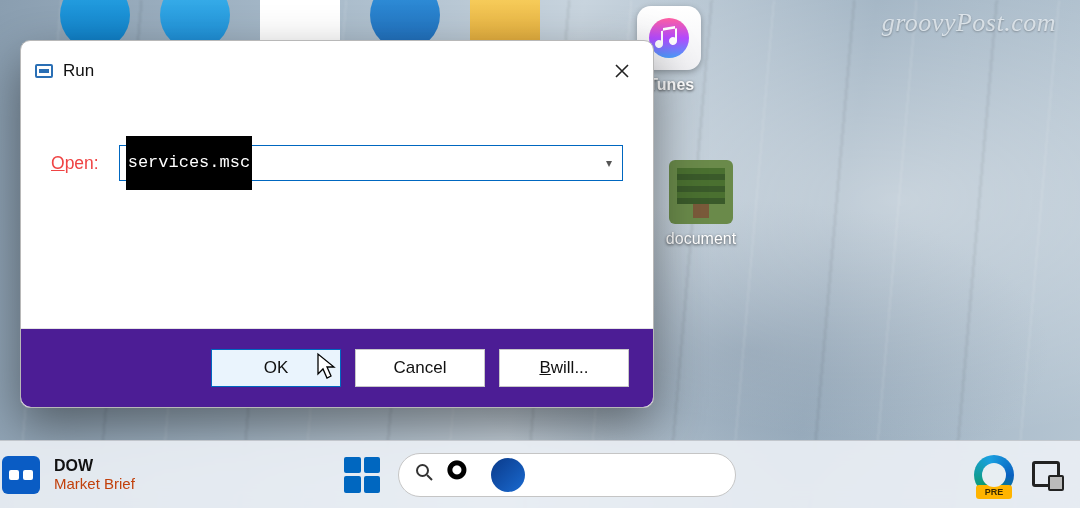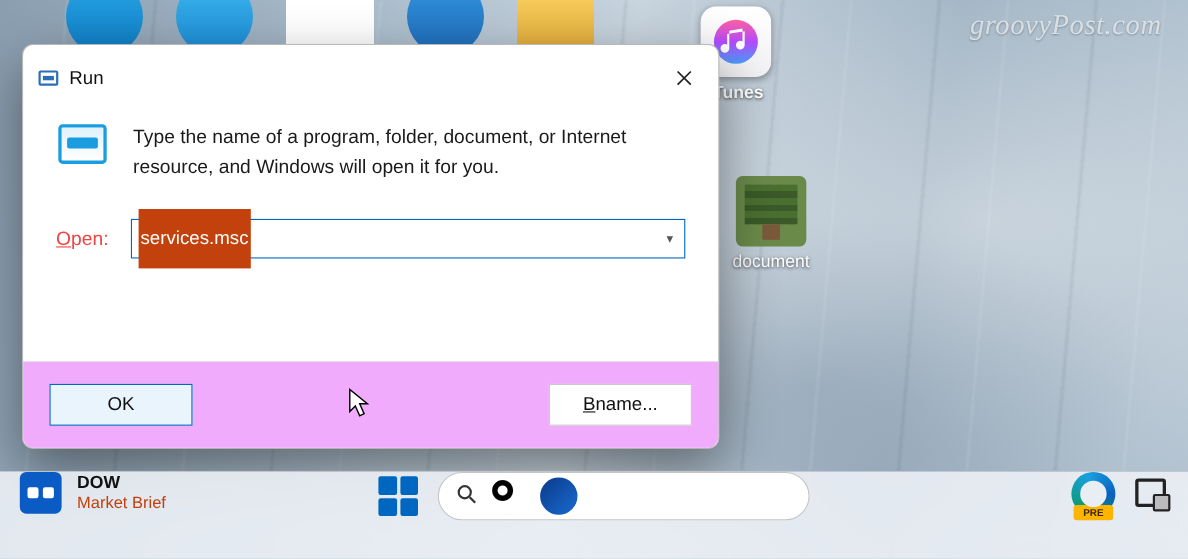--- a/index.html
+++ b/index.html
@@ -73,35 +73,35 @@
   .run-bigicon { width:48px; height:40px; flex:none; position:relative;}
   .run-bigicon .frame{position:absolute;inset:2px;border:3px solid #1a9de0;border-radius:4px;
     background:linear-gradient(#dff2fc,#fff);}
   .run-bigicon .bar{position:absolute;left:10px;right:10px;top:14px;height:10px;background:#1a9de0;border-radius:2px;}
   .run-desc { font-size:17.5px; color:#1a1a1a; line-height:1.55; }
   .run-row2 { display:flex; align-items:center; gap:20px; margin-top:34px;}
   .open-label { font-size:17.5px; color:#ef4444; }
   .open-label .ul { text-decoration: underline; }
   .combo { flex:1; height:36px; border:1px solid #0067c0; background:#fff; display:flex; align-items:center;
     padding:0 6px 0 6px; position:relative;}
-  .combo .sel { background:#c2410c; color:#fff; padding:16px 2px; font-size:17px; line-height:22px;
-    font-family:Liberation Sans, sans-serif;}
+  .combo .sel { background:#000000; color:#fff; padding:16px 2px; font-size:17px; line-height:22px;
+    font-family:Liberation Mono, monospace;}
   .combo .caret { position:absolute; right:10px; top:50%; transform:translateY(-50%); color:#555; font-size:12px;}
-  .run-footer { margin-top:auto; background:#f0abfc; border-top:1px solid #e4e4e4;
-    border-radius:0 0 10px 10px; padding:20px 24px; display:flex; gap:14px; justify-content:space-between;}
+  .run-footer { margin-top:auto; background:#4c1d95; border-top:1px solid #e4e4e4;
+    border-radius:0 0 10px 10px; padding:20px 24px; display:flex; gap:14px; justify-content:flex-end;}
   .btn { width:130px; height:38px; background:#fff; border:1px solid #c8c8c8; font-size:17px; color:#111;
     cursor:pointer; font-family:inherit;}
   .btn.primary { border:1px solid #0067c0; background:#eaf4fd;}
   .btn .ul { text-decoration: underline; }
   .cursor { position:absolute; top:352px; left:316px; pointer-events:none;}
   
-  .taskbar { position:absolute; left:0; right:0; bottom:0; height:80px;
+  .taskbar { position:absolute; left:0; right:0; bottom:0; height:68px;
     background: rgba(235,240,245,.9); backdrop-filter: blur(10px);
     border-top:1px solid rgba(0,0,0,.15);
-    display:flex; align-items:flex-start; padding:0 18px; gap:20px;}
+    display:flex; align-items:center; padding:0 2px; gap:20px;}
   .widget { display:flex; align-items:center; gap:14px; cursor:pointer;}
   .widget-icon { width:38px; height:38px; background:#0a5cc4; border-radius:6px; position:relative;}
   .widget-icon::before,.widget-icon::after{content:"";position:absolute;background:#fff;}
   .widget-icon::before{left:7px;top:14px;width:10px;height:10px;border-radius:2px;}
   .widget-icon::after{left:21px;top:14px;width:10px;height:10px;border-radius:2px;}
   .widget-text .t1{font-size:16px;font-weight:600;color:#111;}
   .widget-text .t2{font-size:15px;color:#c2410c;}
   .tcenter { position:absolute; left:50%; transform:translateX(-50%); display:flex; align-items:center; gap:18px;}
   .start { width:36px; height:36px; display:grid; grid-template:1fr 1fr/1fr 1fr; gap:3px; cursor:pointer;}
   .start div{background:#0067c0;border-radius:2px;}
@@ -163,41 +163,35 @@
   <div class="run-titlebar">
     <span class="ticon"></span>
     <span class="run-title">Run</span>
     <button class="run-close" title="Close">
       <svg width="14" height="14" viewBox="0 0 14 14">
         <path d="M1 1l12 12M13 1L1 13" stroke="#222" stroke-width="1.6" fill="none"></path>
       </svg>
     </button>
   </div>
   <div class="run-body">
-    <div class="run-row1">
-      <div class="run-bigicon">
-        <div class="frame"></div>
-          <div class="bar"></div>
-      </div>
-      <div class="run-desc">Type the name of a program, folder, document, or Internet resource, and Windows will open it for you.</div>
-    </div>
     <div class="run-row2">
       <div class="open-label">
         <span class="ul">O</span><span>pen:</span>
       </div>
       <div class="combo">
         <span class="sel">services.msc</span>
         <span class="caret">▾</span>
       </div>
     </div>
   </div>
   <div class="run-footer">
     <button class="btn primary">OK</button>
+    <button class="btn">Cancel</button>
     <button class="btn">
-      <span class="ul">B</span><span>name...</span>
+      <span class="ul">B</span><span>will...</span>
     </button>
   </div>
 </div>
 
 <svg class="cursor" width="22" height="28">
   <path d="M2 2l0 20 5-5 4 9 4-2-4-9 7 0z" fill="#fff" stroke="#000" stroke-width="1.3"></path>
 </svg>
 
 <div class="taskbar">
   <div class="widget">

